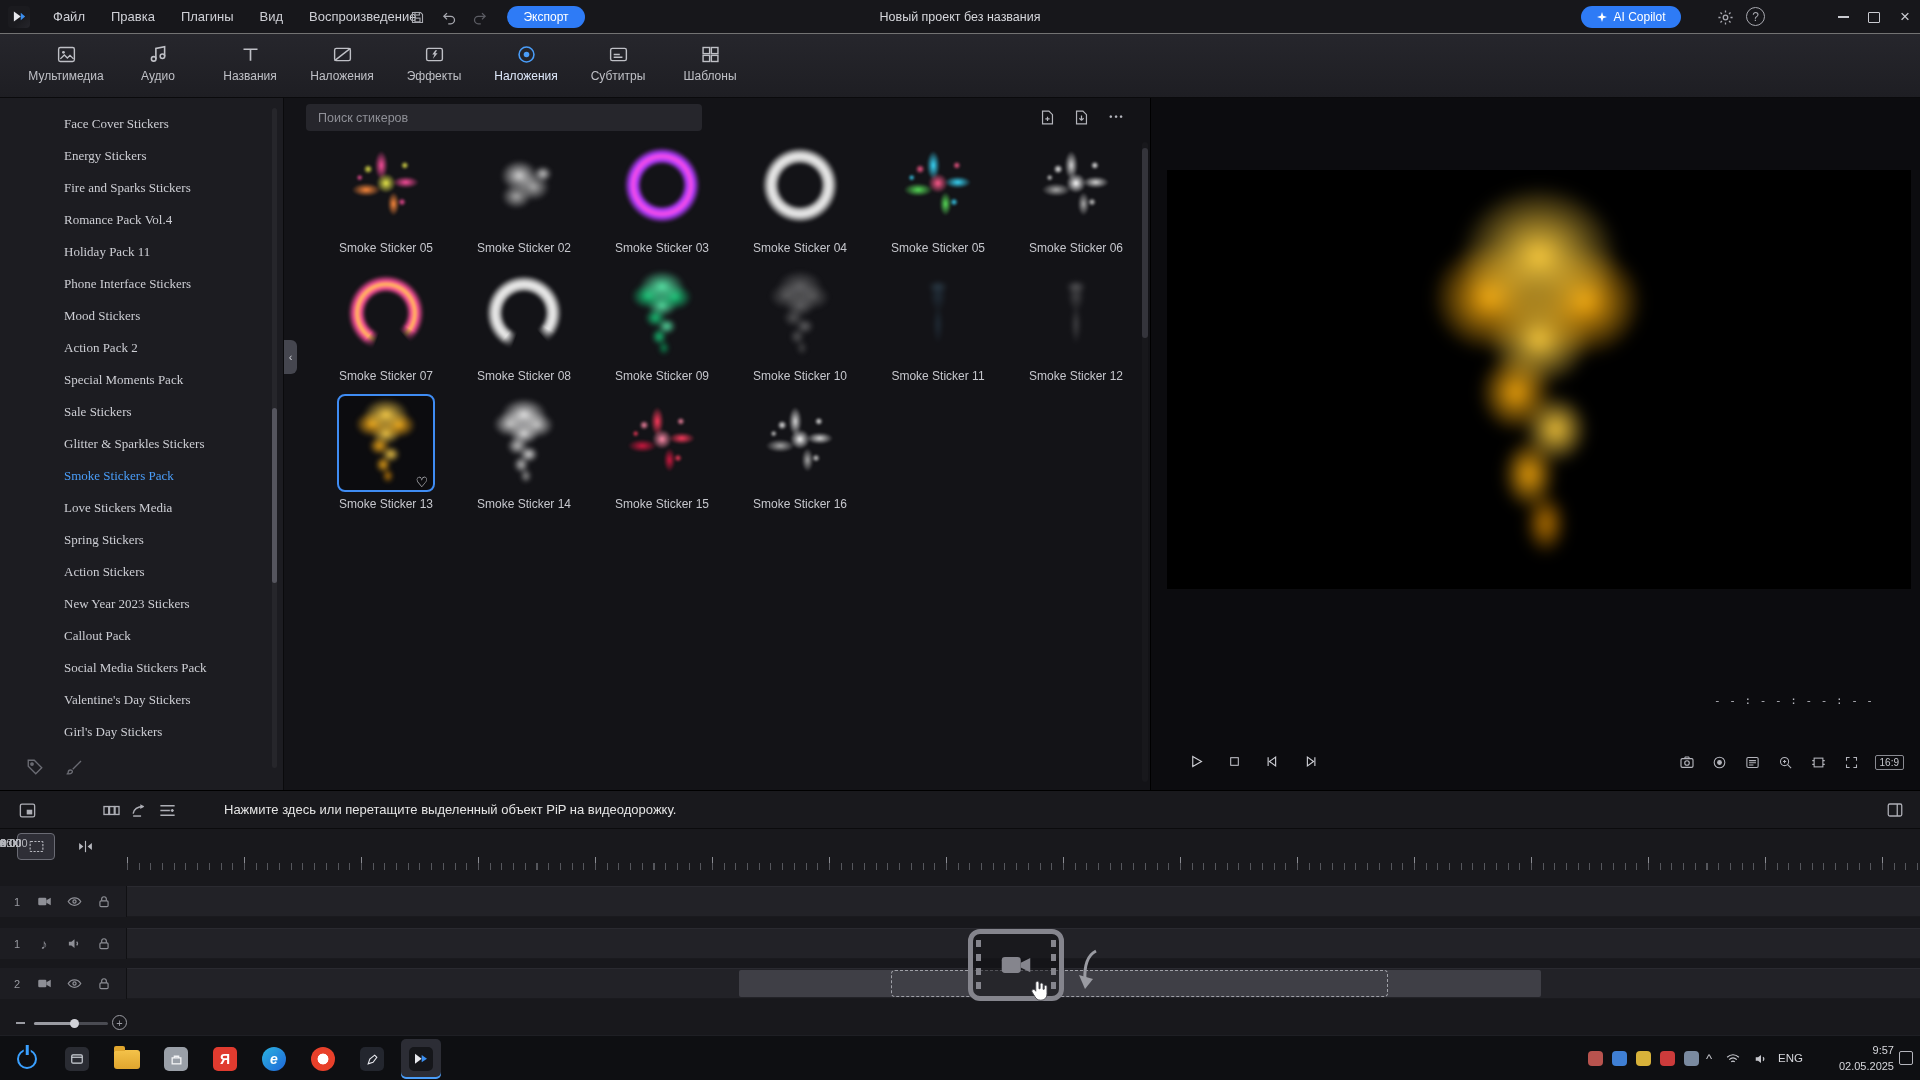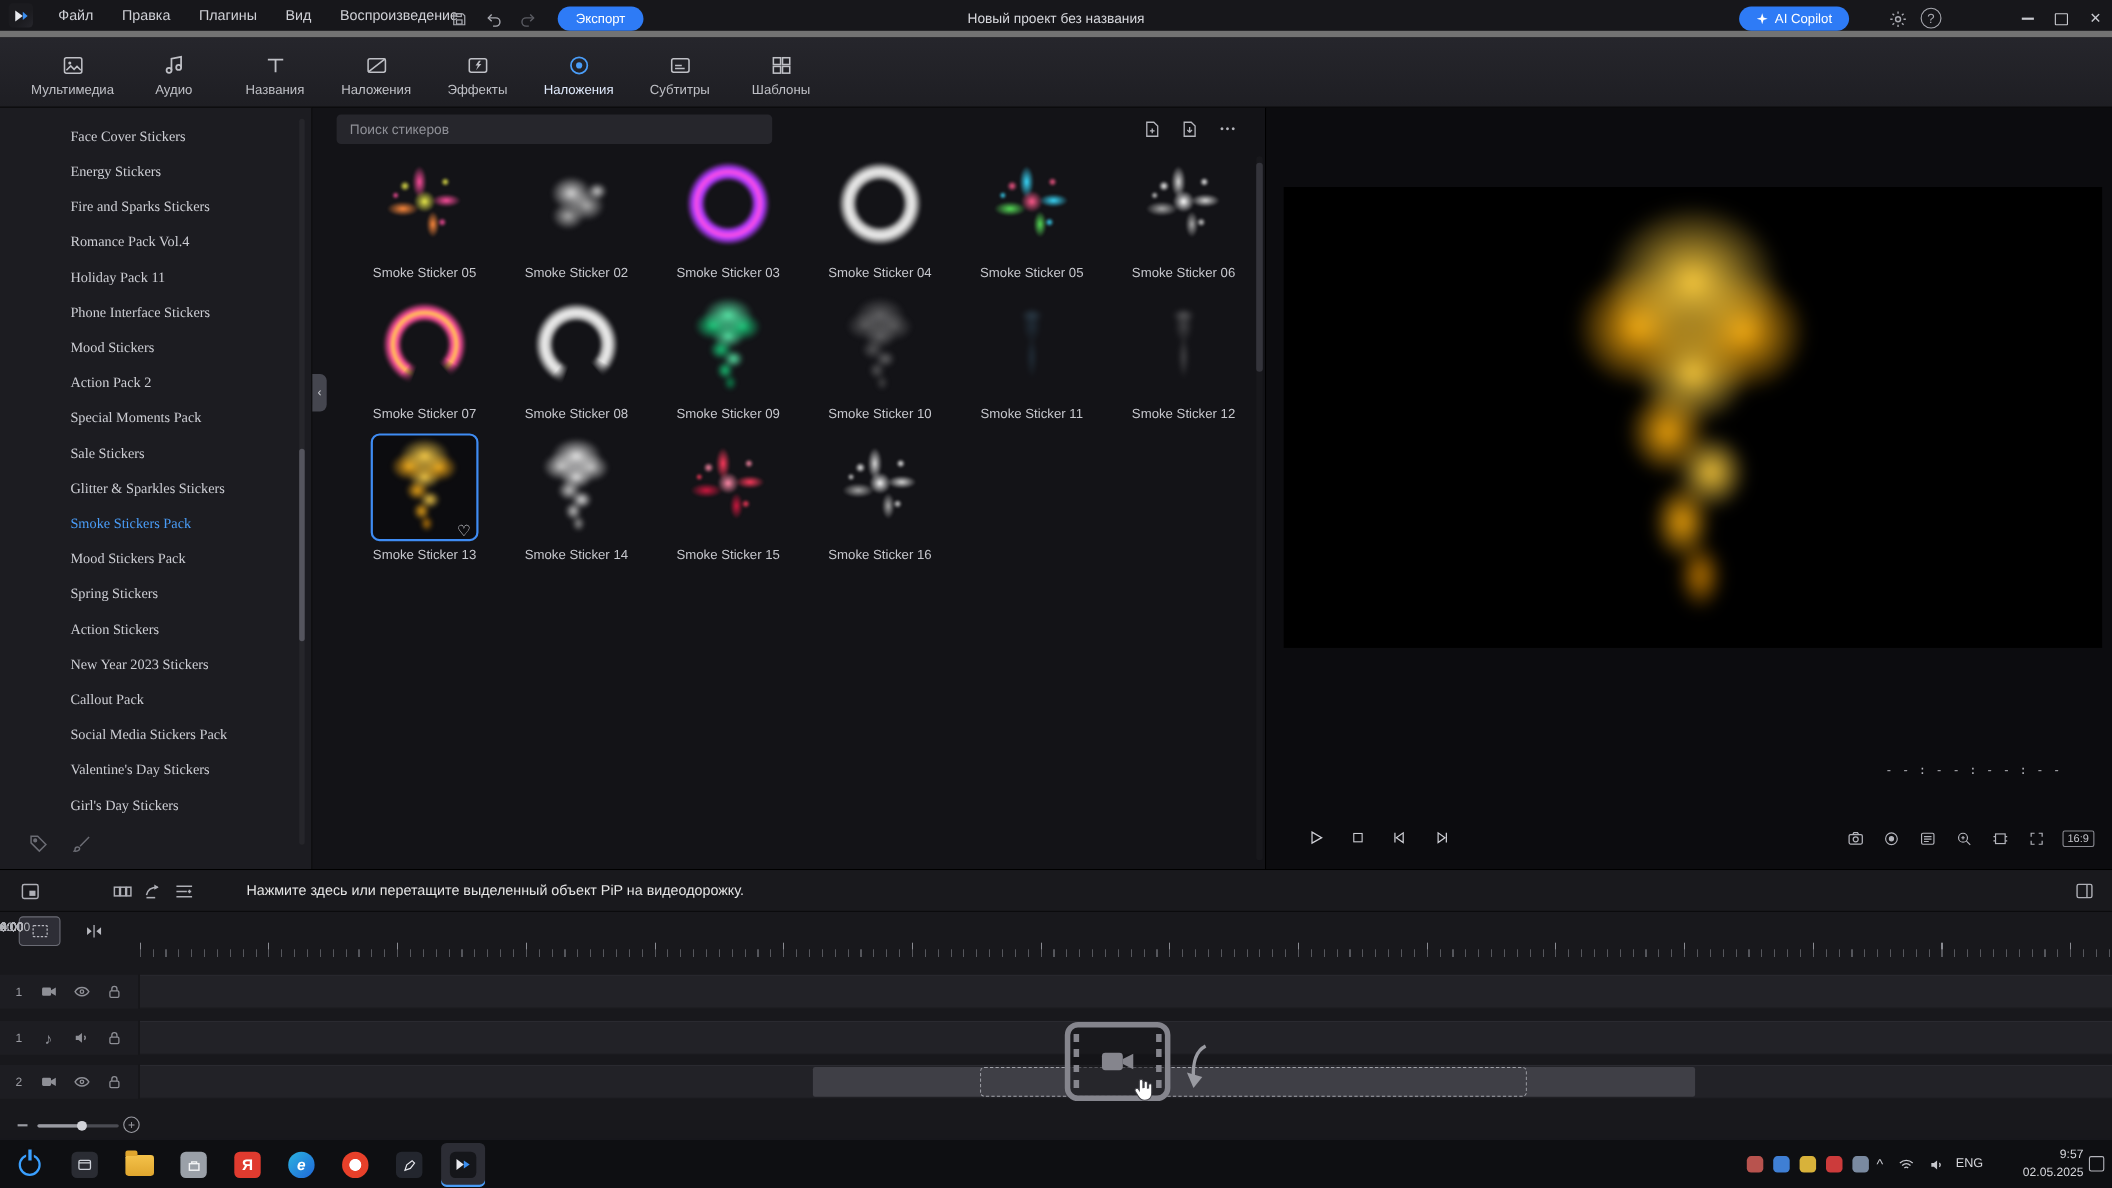--- a/index.html
+++ b/index.html
@@ -3,21 +3,21 @@
 <meta charset="utf-8">
 <style>
   * { margin:0; padding:0; box-sizing:border-box; }
   html,body { width:1920px; height:1080px; overflow:hidden; background:#0d0d10;
     font-family:"Liberation Sans", sans-serif; color:#c9cad0; }
   #app { position:relative; width:1920px; height:1080px; }
   svg { display:block; }
 
   
   #titlebar { position:absolute; left:0; top:0; width:1920px; height:34px;
-    background:#17171b; display:flex; align-items:center; border-bottom:6px solid #737373; }
+    background:#17171b; display:flex; align-items:center; border-bottom:1px solid #737373; }
   .app-logo { width:22px; height:22px; margin:0 10px 0 8px; border-radius:4px;
     background:linear-gradient(135deg,#1b1b1f 60%,#26262c); display:flex; align-items:center; justify-content:center; }
   .menu-row { display:flex; }
   .menu-item { padding:0 13px; font-size:13px; color:#cfd0d6; line-height:34px; cursor:default; }
   .tb-icon { width:26px; height:26px; display:flex; align-items:center; justify-content:center; color:#a8a9b0; }
   .tb-icon.dim { color:#5c5d64; }
   #save-icon { position:absolute; left:404px; top:4px; }
   #undo-icon { position:absolute; left:436px; top:4px; }
   #redo-icon { position:absolute; left:466px; top:4px; }
   .pill-btn { position:absolute; top:6px; height:22px; border-radius:11px; background:#2e7bf6;
@@ -32,21 +32,21 @@
   #help-btn::before { content:"?"; }
   .win-btn { position:absolute; top:0; width:30px; height:34px; display:flex; align-items:center; justify-content:center; color:#c9cad0; }
   #min-btn { left:1828px; } #max-btn { left:1859px; } #close-btn { left:1890px; font-size:17px; }
   #min-btn::before { content:""; width:11px; height:1.6px; background:#c9cad0; display:block; }
   #max-btn::before { content:""; width:10px; height:9px; border:1.4px solid #c9cad0; border-radius:1px; display:block; }
   #close-btn::before { content:"\00D7"; }
 
   
   #tabbar { position:absolute; left:0; top:34px; width:1920px; height:64px;
     background:linear-gradient(#26262c,#1e1e23); border-bottom:1px solid #0a0a0c;
-    display:flex; align-items:flex-end; padding-left:22px; gap:4px; }
+    display:flex; align-items:flex-start; padding-left:22px; gap:4px; }
   .tab { width:88px; height:58px; display:flex; flex-direction:column; align-items:center; justify-content:center;
     gap:4px; color:#bfc0c6; cursor:pointer; }
   .tab .tab-icon { width:21px; height:21px; color:#bfc0c6; }
   .tab .tab-label { font-size:12px; white-space:nowrap; }
   .tab.active .tab-icon { color:#4a9df8; }
   .tab.active .tab-label { color:#dfe9fb; }
 
   
   #content { position:absolute; left:0; top:98px; width:1920px; height:692px; display:flex; }
 
@@ -375,21 +375,21 @@
           <div class="cat" style="--i: 9;">
             <span>Sale Stickers</span>
           </div>
           <div class="cat" style="--i: 10;">
             <span>Glitter &amp; Sparkles Stickers</span>
           </div>
           <div class="cat active" style="--i: 11;">
             <span>Smoke Stickers Pack</span>
           </div>
           <div class="cat" style="--i: 12;">
-            <span>Mood Stickers Pack</span>
+            <span>Love Stickers Media</span>
           </div>
           <div class="cat" style="--i: 13;">
             <span>Spring Stickers</span>
           </div>
           <div class="cat" style="--i: 14;">
             <span>Action Stickers</span>
           </div>
           <div class="cat" style="--i: 15;">
             <span>New Year 2023 Stickers</span>
           </div>

